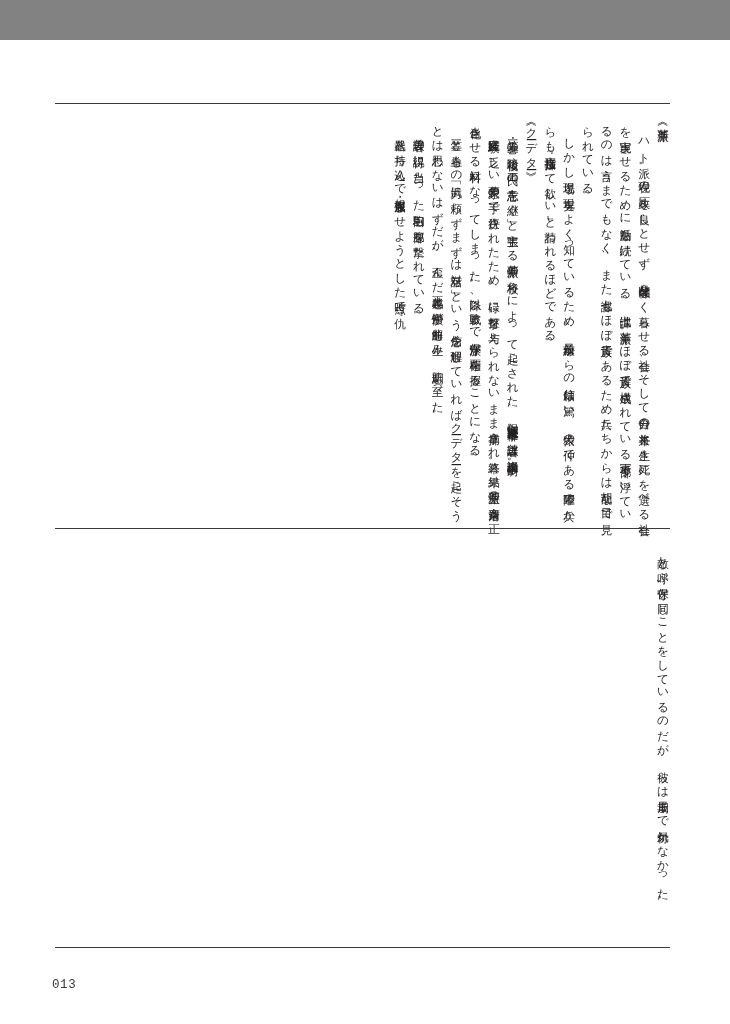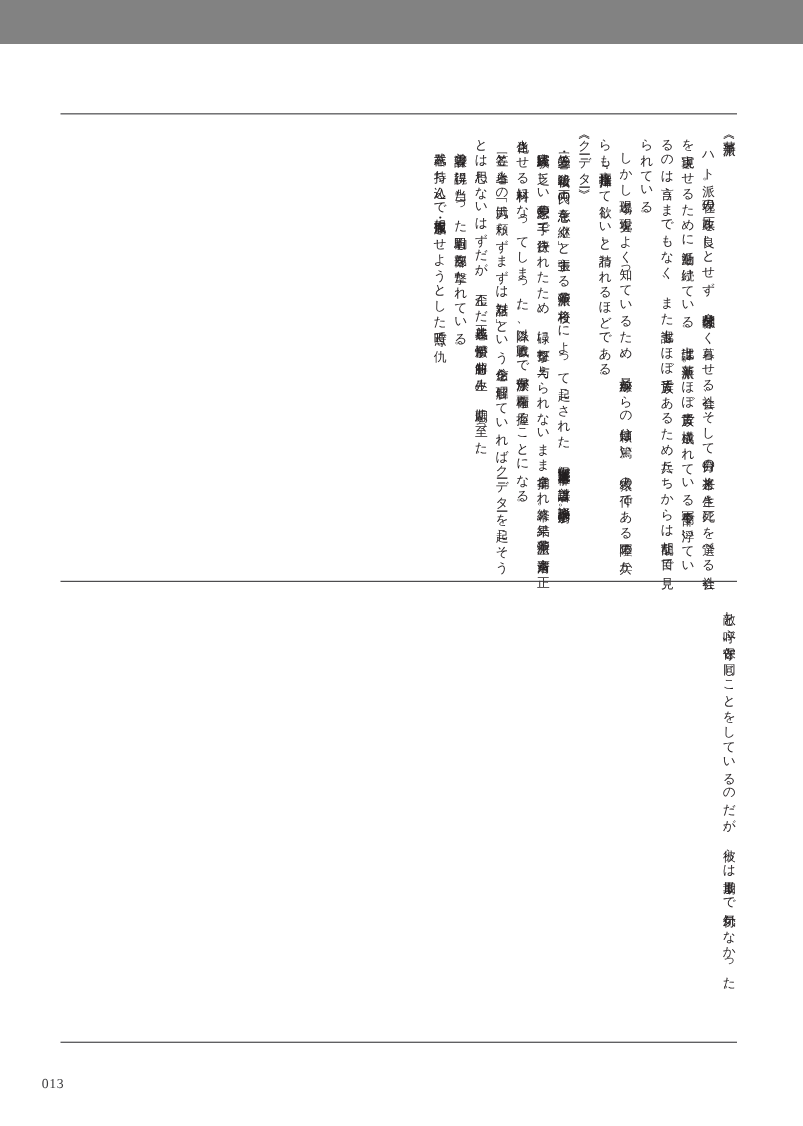--- a/index.html
+++ b/index.html
@@ -76,25 +76,25 @@
   }
 
   
   .indent {
     text-indent: 1em;
   }
 
   
   .folio {
     position: absolute;
-    left: 38px;
+    left: 52px;
     top: 978px;
     font-size: 12.5px;
     letter-spacing: 0.6px;
-    font-family: Liberation Serif, serif;
+    font-family: Liberation Mono, monospace;
     color: #3a3a3c;
   }
 </style>
 </head>
 <body>
 
 <div class="header-band"></div>
 
 <div class="rule rule-top"></div>
 

